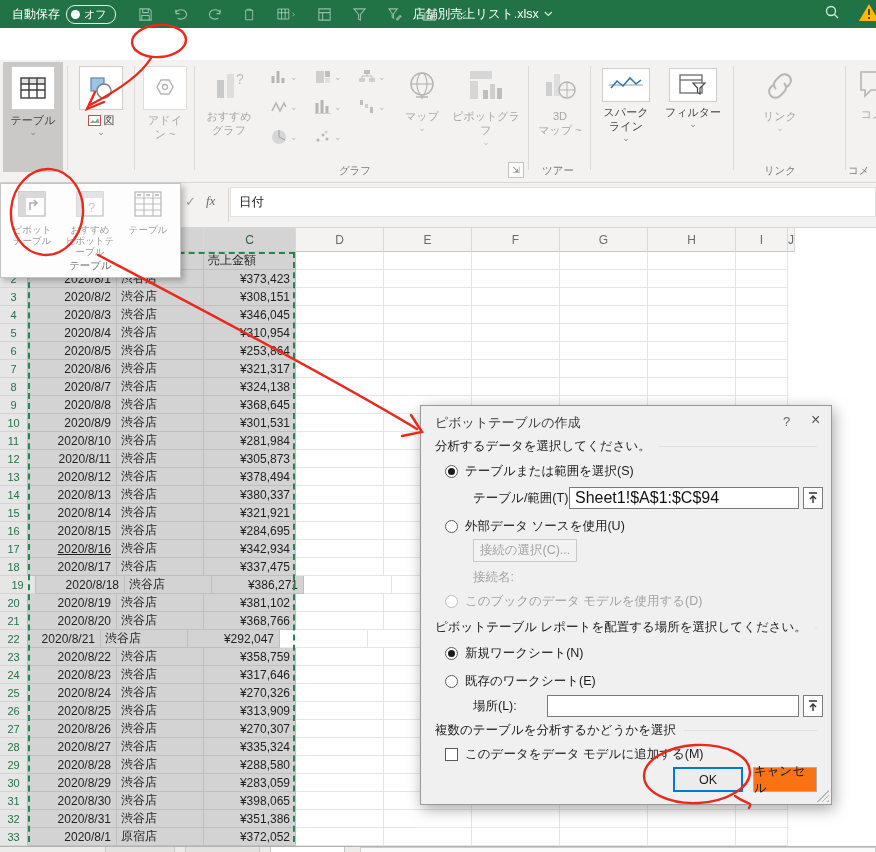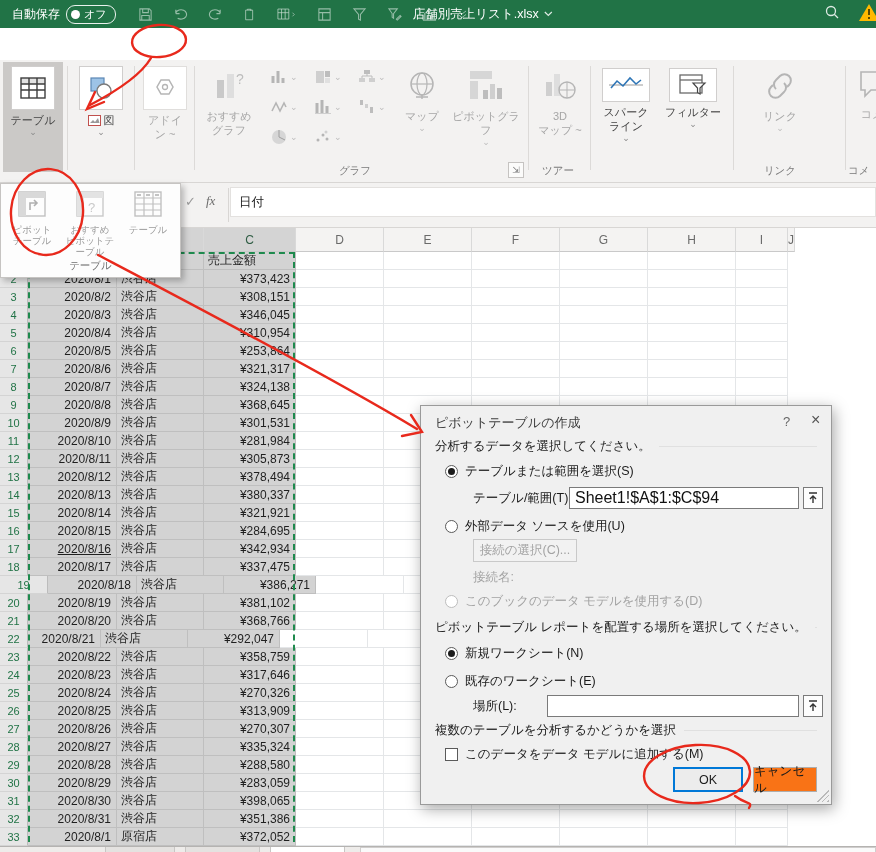--- a/index.html
+++ b/index.html
@@ -619,21 +619,21 @@
           <div class="gcell sel lalign" style="width: 87px;">渋谷店</div>
           <div class="gcell sel ralign" style="width: 92px;">¥337,475</div>
           <div class="gcell" style="width: 88px;"></div>
           <div class="gcell" style="width: 88px;"></div>
           <div class="gcell" style="width: 88px;"></div>
           <div class="gcell" style="width: 88px;"></div>
           <div class="gcell" style="width: 88px;"></div>
           <div class="gcell" style="width: 52px;"></div>
         </div>
         <div class="grow">
-          <div class="rnum" style="width: 48px;">19</div>
+          <div class="rnum" style="width: 36px;">19</div>
           <div class="gcell sel ralign" style="width: 89px;">2020/8/18</div>
           <div class="gcell sel lalign" style="width: 87px;">渋谷店</div>
           <div class="gcell sel ralign" style="width: 92px;">¥386,271</div>
           <div class="gcell" style="width: 88px;"></div>
           <div class="gcell" style="width: 88px;"></div>
           <div class="gcell" style="width: 88px;"></div>
           <div class="gcell" style="width: 88px;"></div>
           <div class="gcell" style="width: 88px;"></div>
           <div class="gcell" style="width: 52px;"></div>
         </div>

